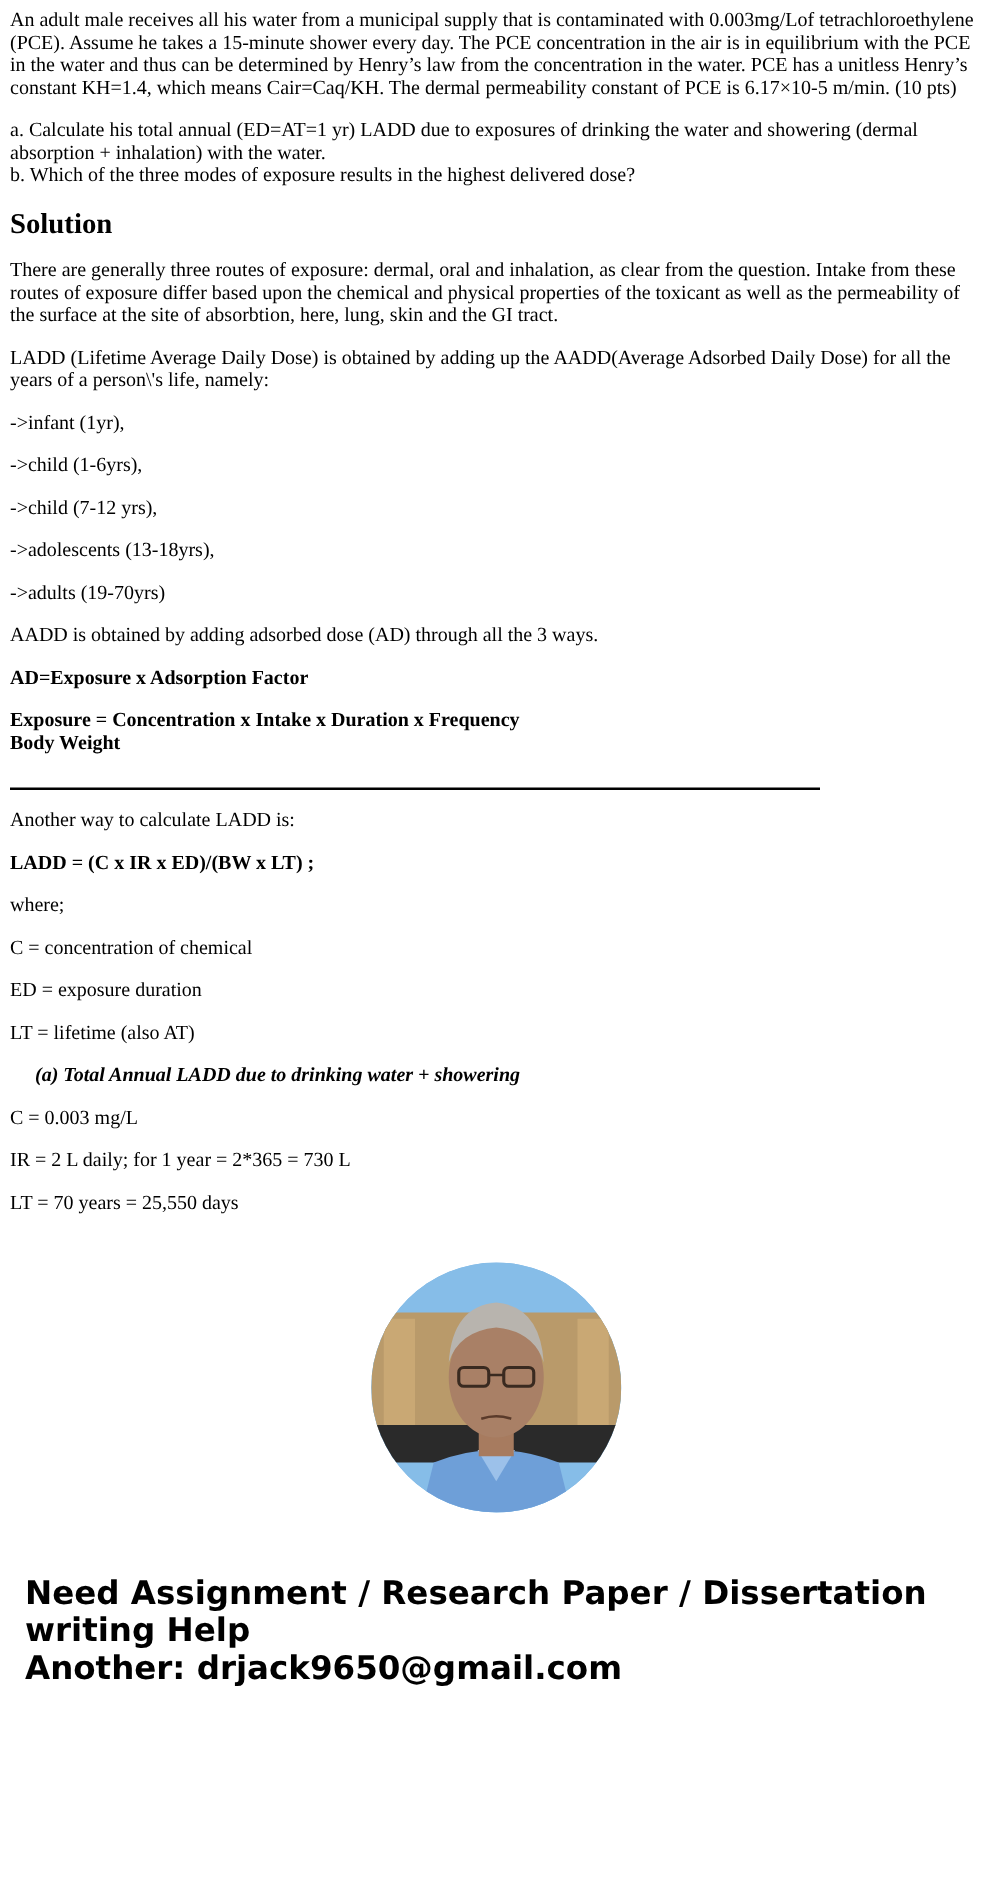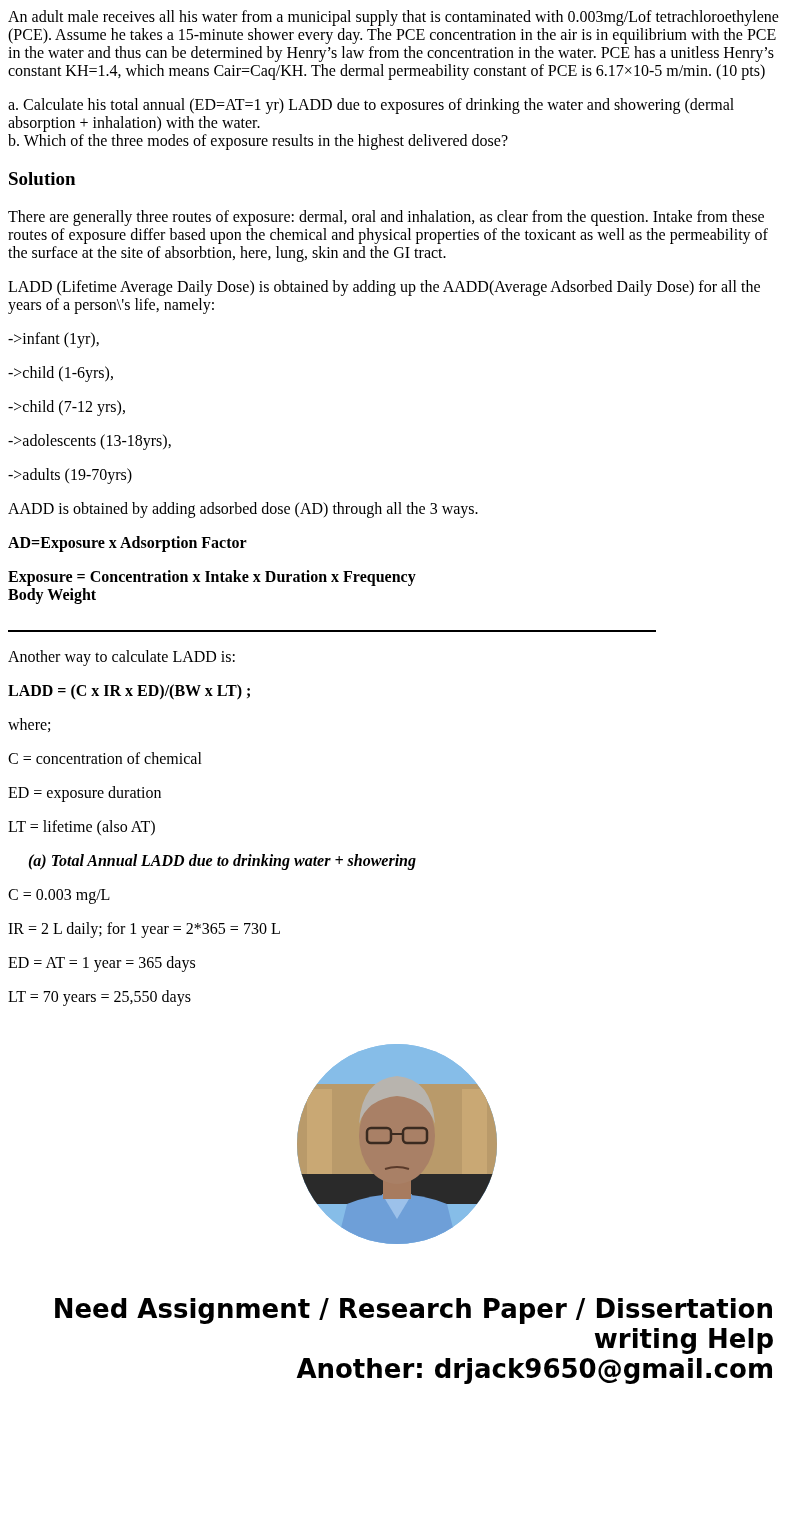--- a/index.html
+++ b/index.html
@@ -7,21 +7,21 @@
     width: 794px;
     min-height: 1523px;
     font-family: "Liberation Serif", serif;
     font-size: 16px;
     color: #000000;
     line-height: 18px;
   }
   .content { padding: 8px 8px 0 8px; }
   p { margin: 0 0 16px 0; }
   h3 {
-    font-size: 19px;
+    font-size: 23px;
     font-weight: bold;
     margin: 18px 0 18px 0;
     line-height: 22px;
   }
   .b { font-weight: bold; }
   .bi { font-weight: bold; font-style: italic; margin-left: 20px; }
   hr.rule {
     width: 648px;
     margin: 26px 0 16px 0;
     border: 0;
@@ -33,21 +33,21 @@
     justify-content: center;
     margin-top: 38px;
   }
   .avatar {
     width: 200px; height: 200px; border-radius: 50%;
     overflow: hidden; position: relative;
     background: #7fb7e6;
   }
   .cta {
     margin-top: 50px;
-    text-align: right;
+    text-align: left;
     font-family: "DejaVu Sans", sans-serif;
     font-weight: bold;
     font-size: 26px;
     line-height: 30px;
     padding: 0 20px 20px 20px;
   }
 </style>
 </head>
 <body>
 
@@ -81,21 +81,20 @@
   <p class="b">LADD = (C x IR x ED)/(BW x LT) ;</p>
   <p>where;</p>
 
   <p>C = concentration of chemical</p>
   <p>ED = exposure duration</p>
   <p>LT = lifetime (also AT)</p>
 
   <p class="bi">(a) Total Annual LADD due to drinking water + showering</p>
   <p>C = 0.003 mg/L</p>
   <p>IR = 2 L daily; for 1 year = 2*365 = 730 L</p>
-  <p>ED = AT = 1 year = 365 days</p>
   <p>LT = 70 years = 25,550 days</p>
 </div>
 
 <div class="avatar-wrap">
   <div class="avatar">
     <svg width="200" height="200" viewBox="0 0 200 200">
       <rect x="0" y="0" width="200" height="200" fill="#86bde8"></rect>
       <rect x="0" y="40" width="200" height="95" fill="#b99a6a"></rect>
       <rect x="10" y="45" width="25" height="85" fill="#c9a874"></rect>
       <rect x="165" y="45" width="25" height="85" fill="#c9a874"></rect>

